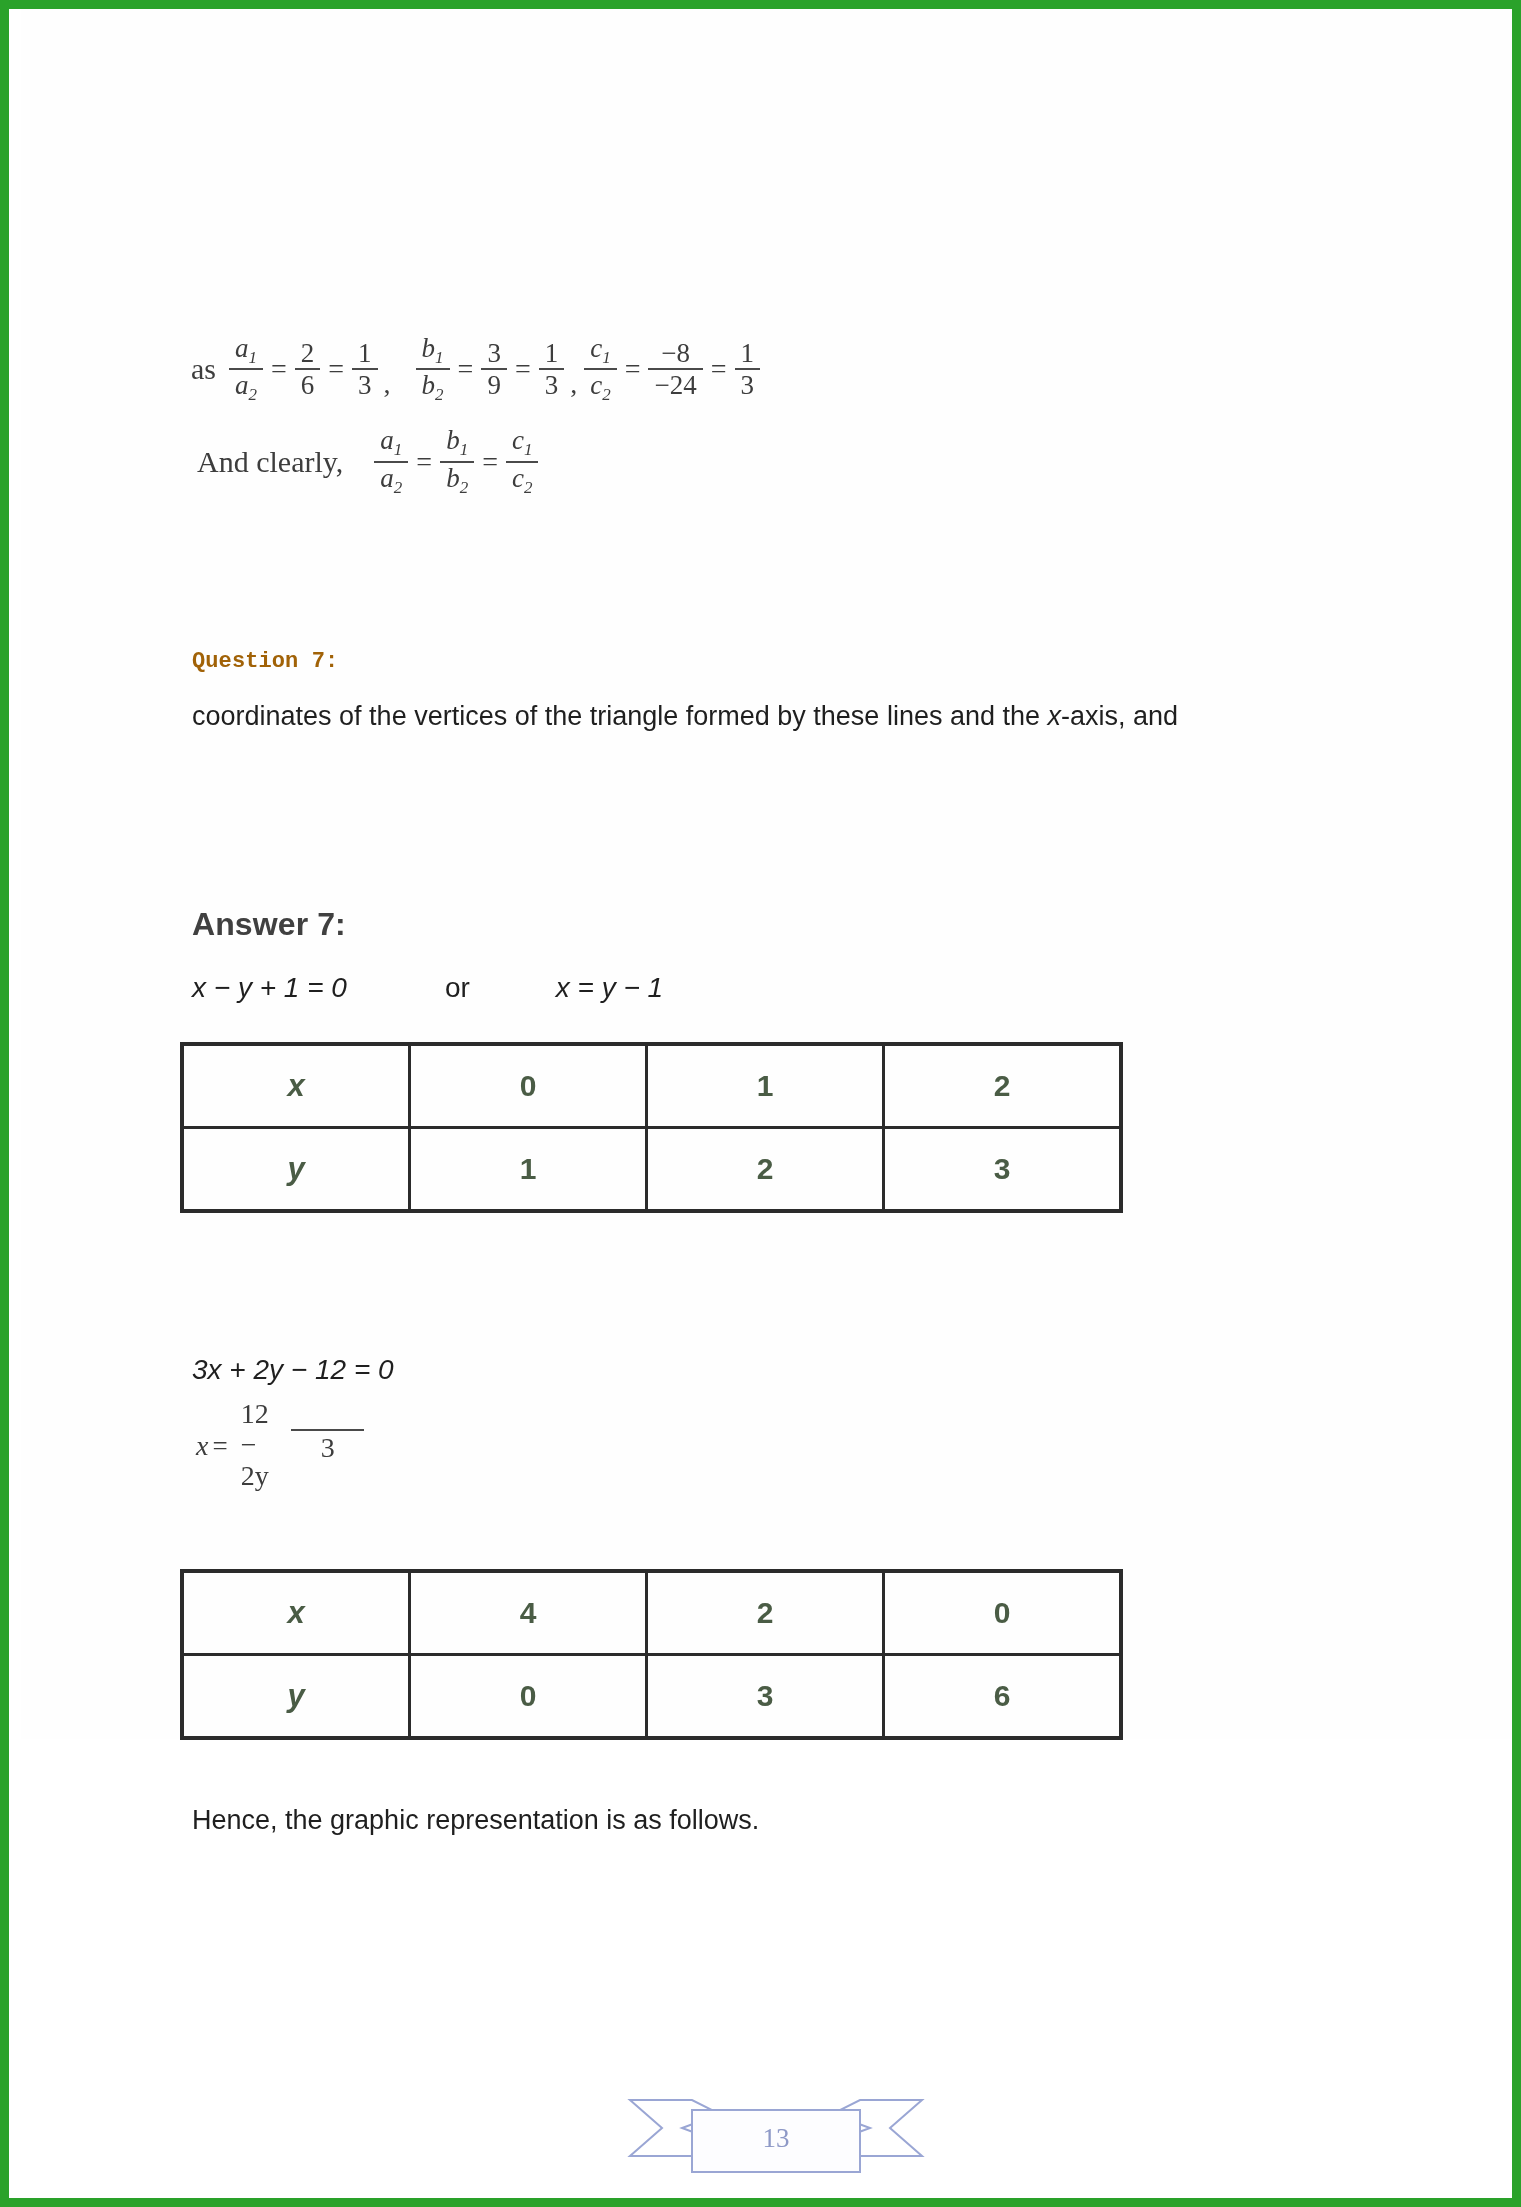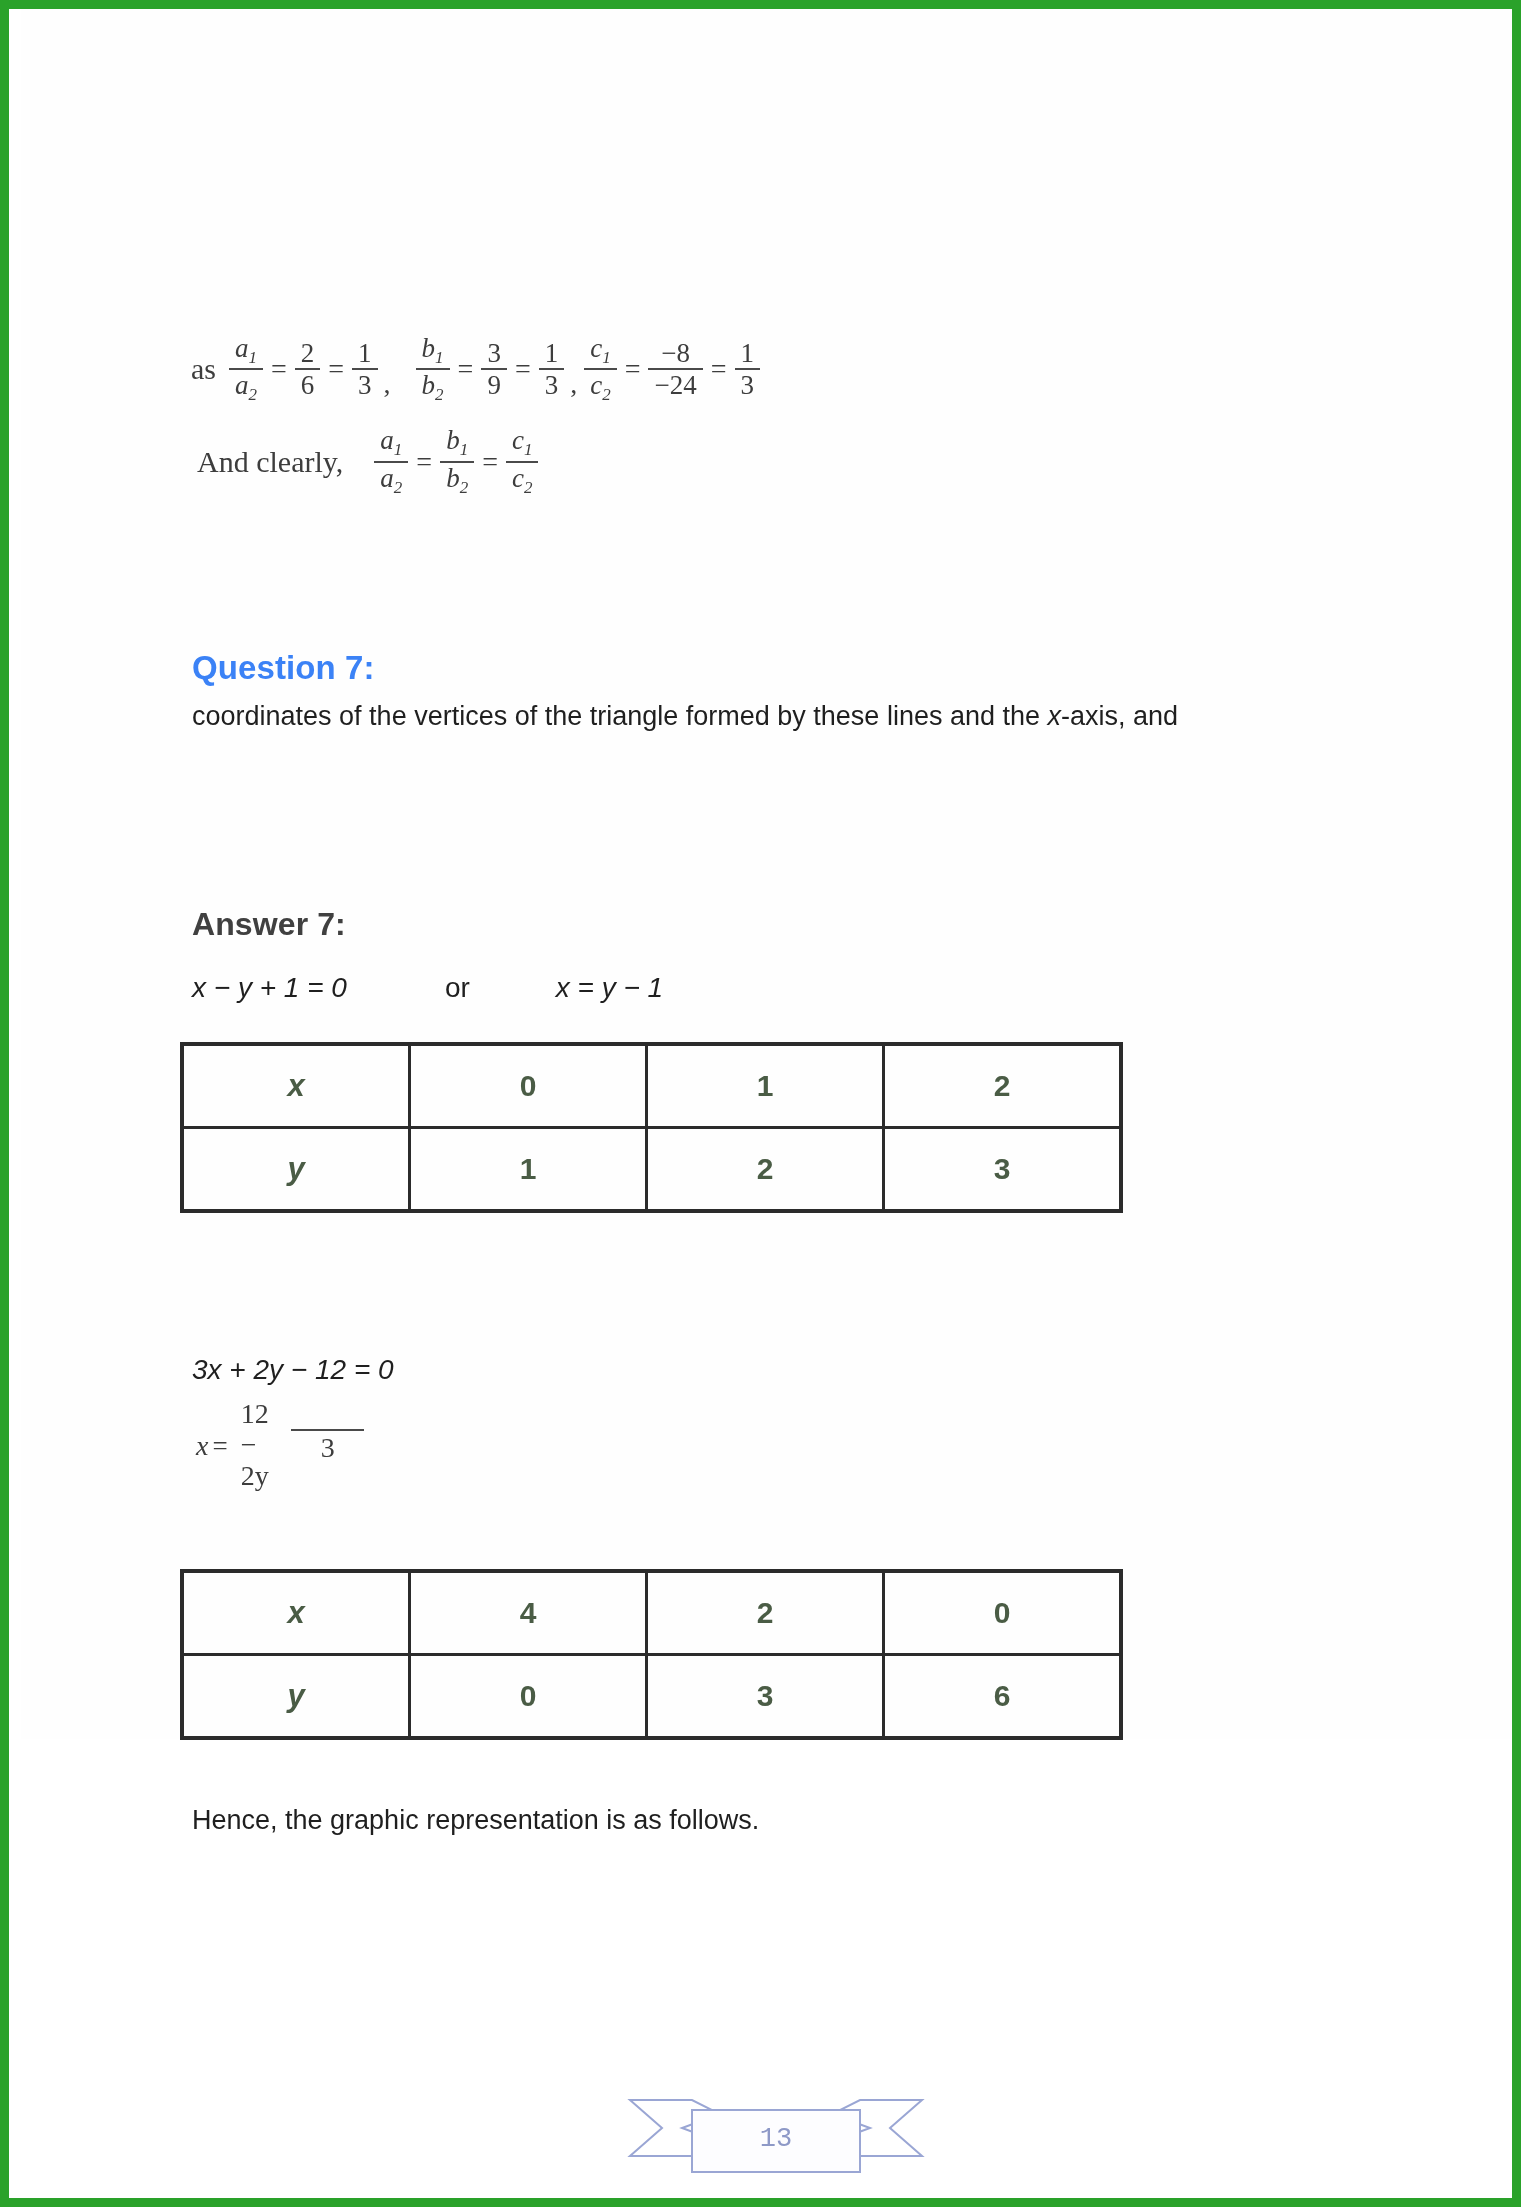--- a/index.html
+++ b/index.html
@@ -77,24 +77,25 @@
     padding-bottom: 4px;
   }
   .sub { font-size: 17px; vertical-align: sub; }
   .gap-s { display: inline-block; width: 18px; }
 
   
   .q-head {
     position: absolute;
     left: 171px;
     top: 640px;
-    font-size: 33px;
+    font-size: 22px;
     font-weight: bold;
-    color: #3b82f6;
+    color: #a16207;
     letter-spacing: 0.1px;
+    font-family: Liberation Mono, monospace;
   }
   .q-body {
     position: absolute;
     left: 171px;
     top: 683px;
     width: 1177px;
     font-size: 27px;
     line-height: 48px;
     color: #1f1f1f;
     text-align: justify;
@@ -206,21 +207,21 @@
   }
   .ribbon svg { display: block; }
   .ribbon .pagenum {
     position: absolute;
     left: 0; top: 0;
     width: 300px;
     height: 95px;
     display: flex;
     align-items: center;
     justify-content: center;
-    font-family: Liberation Mono, monospace;
+    font-family: Liberation Serif, serif;
     font-size: 27px;
     color: #8e99c7;
     padding-top: 14px;
     box-sizing: border-box;
   }
 </style>
 </head>
 <body>
 
 <div class="page">

